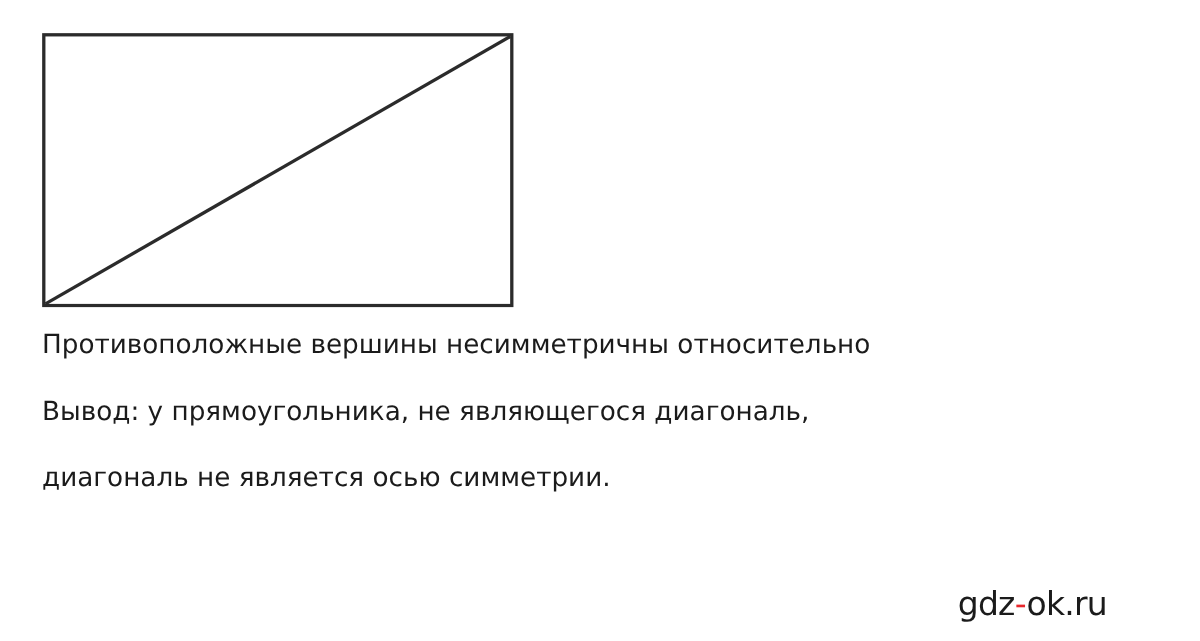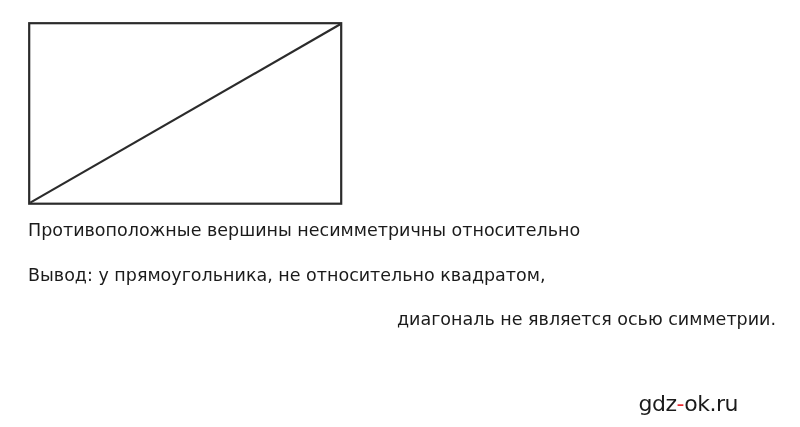--- a/index.html
+++ b/index.html
@@ -41,21 +41,21 @@
   .para {
     font-size: 17.5px;
     line-height: 1;
     color: #1b1b1b;
     margin: 0;
     white-space: nowrap;
   }
   .line-1 { margin-bottom: 27px; }
   .line-2 { margin-bottom: 32px; }
   .line-3 { margin-bottom: 27px; }
-  .line-4 { margin-bottom: 0; text-align: right; }
+  .line-4 { margin-bottom: 0; }
   .bold {
     font-weight: normal;
   }
   
   .logo {
     position: absolute;
     right: 18px;
     bottom: 11px;
     font-family: "DejaVu Sans", sans-serif;
     font-weight: normal;
@@ -75,21 +75,21 @@
 
   <div class="figure">
     <svg width="315" height="183" viewBox="0 0 315 183" xmlns="http://www.w3.org/2000/svg">
       <rect x="1.2" y="1.2" width="312" height="180.5" fill="#ffffff" stroke="#2b2b2b" stroke-width="2.2"></rect>
       <line x1="2.3" y1="180.6" x2="312.2" y2="2.3" stroke="#2b2b2b" stroke-width="2.2"></line>
     </svg>
   </div>
 
   <div class="text-block">
     <p class="para line-1">Противоположные вершины несимметричны относительно</p>
-    <p class="para line-3"><span class="bold">Вывод</span><span>: у прямоугольника, не относительно квадратом,</span></p>
+    <p class="para line-3"><span class="bold">Вывод</span><span>: у прямоугольника, не являющегося диагональ,</span></p>
     <p class="para line-4">диагональ не является осью симметрии.</p>
   </div>
 
   <div class="logo">
     <span class="g">gdz</span><span class="dash">-</span><span class="ok">ok</span><span class="dotru">.ru</span>
   </div>
 
 </div>
 
 </body></html>

